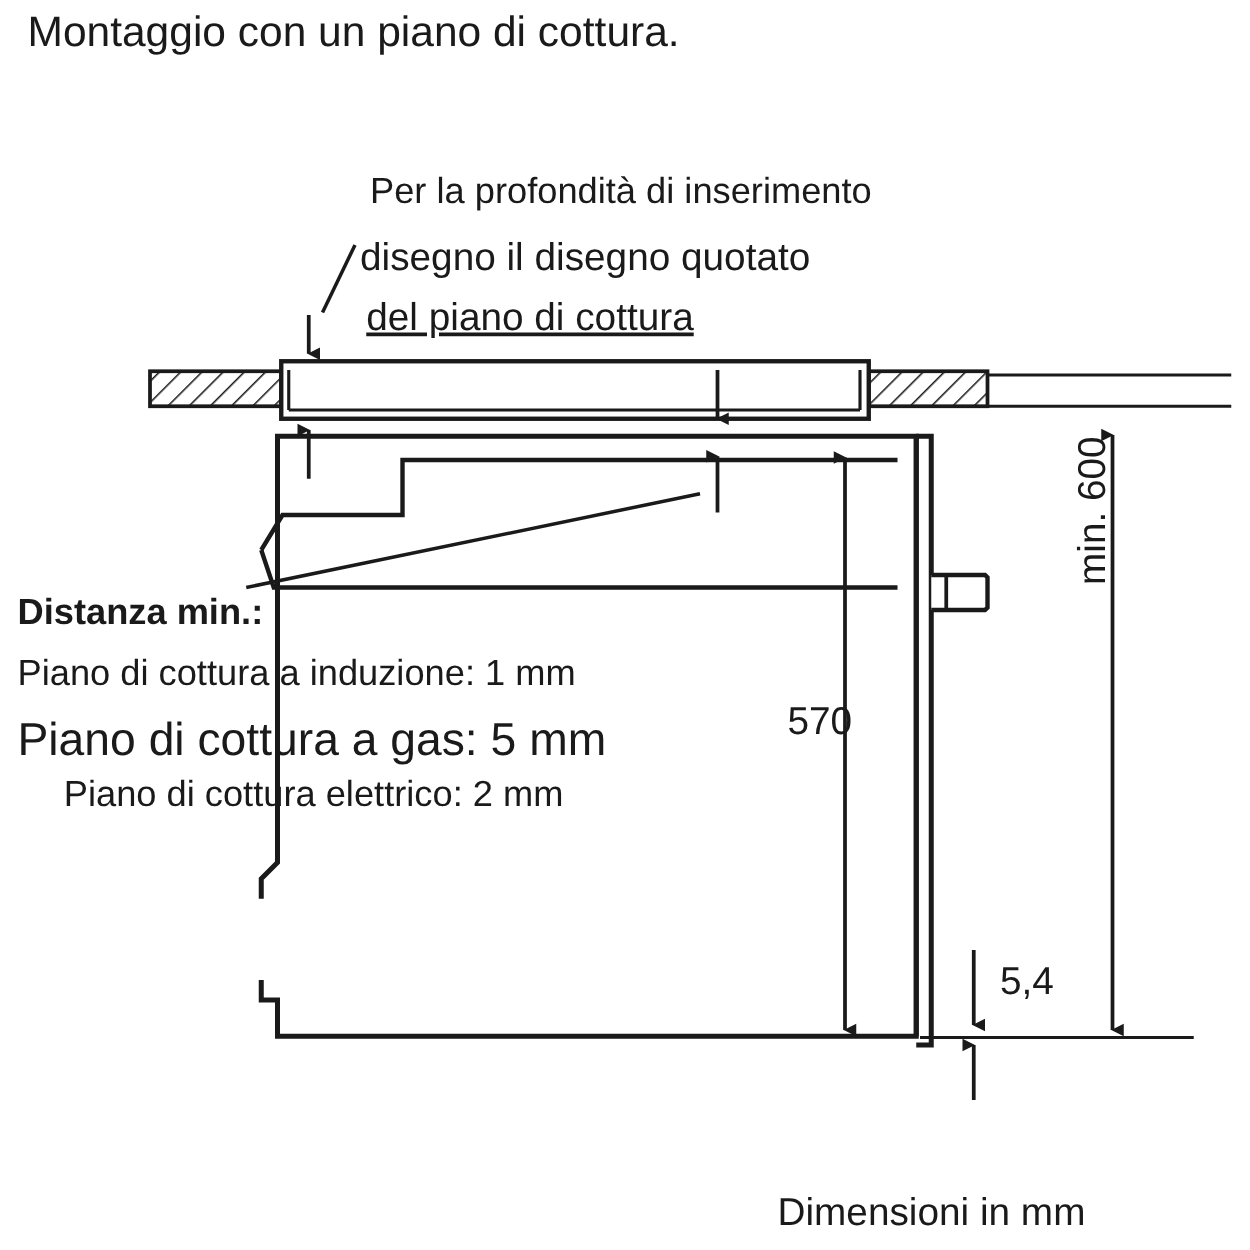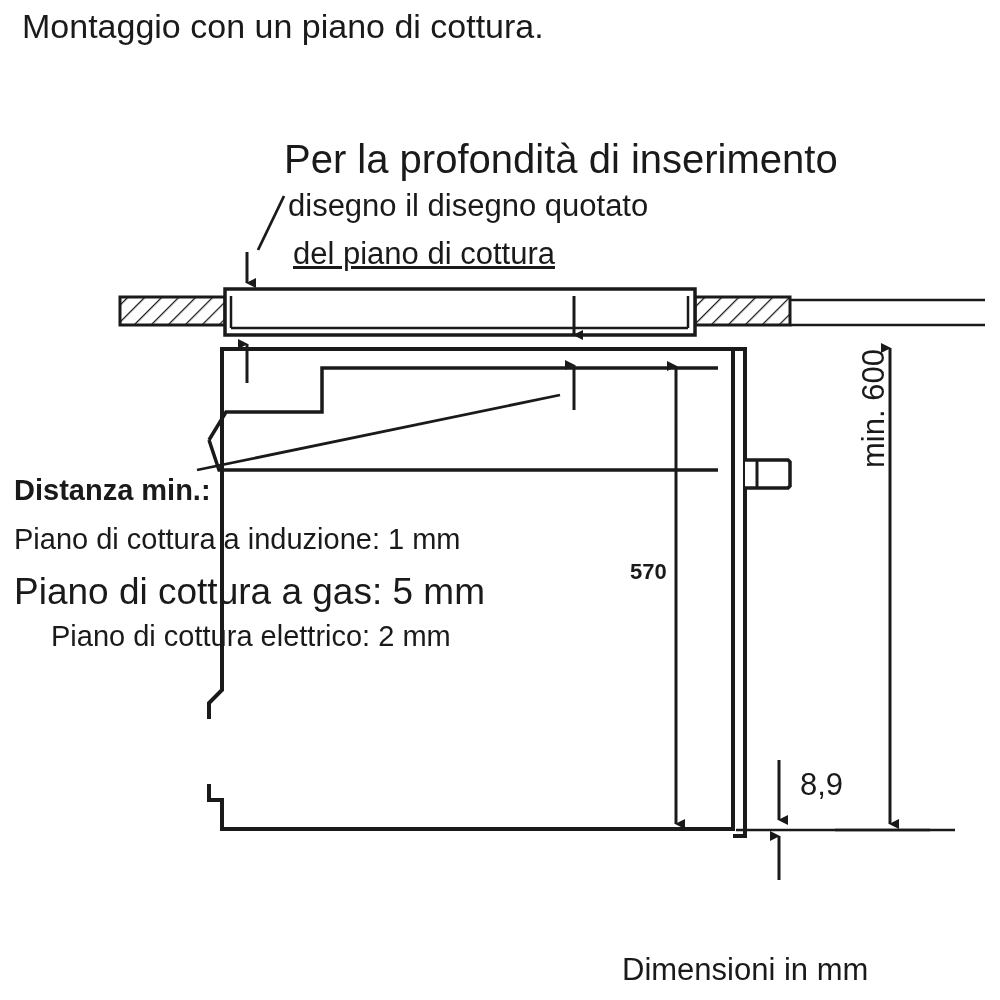--- a/index.html
+++ b/index.html
@@ -24,30 +24,30 @@
     position: absolute;
     white-space: pre;
     line-height: 1.18;
     color: #1a1a1a;
   }
   #title {
     left: 22px;
     top: 6px;
     font-size: 34px;
   }
-  #note-line1 { left: 284px; top: 136px; font-size: 40px; }
+  #note-line1 { left: 296px; top: 136px; font-size: 29px; }
   #note-line2 { left: 288px; top: 188px; font-size: 31px; }
   #note-line3 { left: 293px; top: 236px; font-size: 31px; text-decoration: underline; }
 
   #dist-title { left: 14px; top: 473px; font-size: 29px; font-weight: bold; }
   #dist-l1 { left: 14px; top: 522px; font-size: 29px; }
   #dist-l2 { left: 14px; top: 570px; font-size: 37px; }
   #dist-l3 { left: 14px; top: 619px; font-size: 29px; margin-left: 37px; }
 
-  #dim-570 { left: 630px; top: 559px; font-size: 22px; font-weight: bold; }
+  #dim-570 { left: 630px; top: 559px; font-size: 31px; }
   #dim-75 { left: 800px; top: 767px; font-size: 31px; }
 
   #dim-600 {
     left: 856px;
     top: 468px;
     font-size: 31px;
     transform: rotate(-90deg);
     transform-origin: left top;
   }
 
@@ -71,21 +71,21 @@
   <div class="txt" id="note-line1">Per la profondità di inserimento</div>
   <div class="txt" id="note-line2">disegno il disegno quotato</div>
   <div class="txt" id="note-line3">del piano di cottura</div>
 
   <div class="txt" id="dist-title">Distanza min.:</div>
   <div class="txt" id="dist-l1">Piano di cottura a induzione: 1 mm</div>
   <div class="txt" id="dist-l2">Piano di cottura a gas: 5 mm</div>
   <div class="txt" id="dist-l3">Piano di cottura elettrico: 2 mm</div>
 
   <div class="txt" id="dim-570">570</div>
-  <div class="txt" id="dim-75">8,9</div>
+  <div class="txt" id="dim-75">5,4</div>
   <div class="txt" id="dim-600">min. 600</div>
 
   <div class="txt" id="footer">Dimensioni in mm</div>
 
   <svg id="drawing" viewBox="0 0 1000 1000">
     <defs>
       <pattern id="hatch" width="12" height="12" patternUnits="userSpaceOnUse" patternTransform="rotate(45)">
         <line x1="0" y1="0" x2="0" y2="12" stroke="#1a1a1a" stroke-width="2.5"></line>
       </pattern>
       <marker id="arrowDown" markerWidth="12" markerHeight="12" refX="6" refY="10" orient="auto" markerUnits="userSpaceOnUse">

